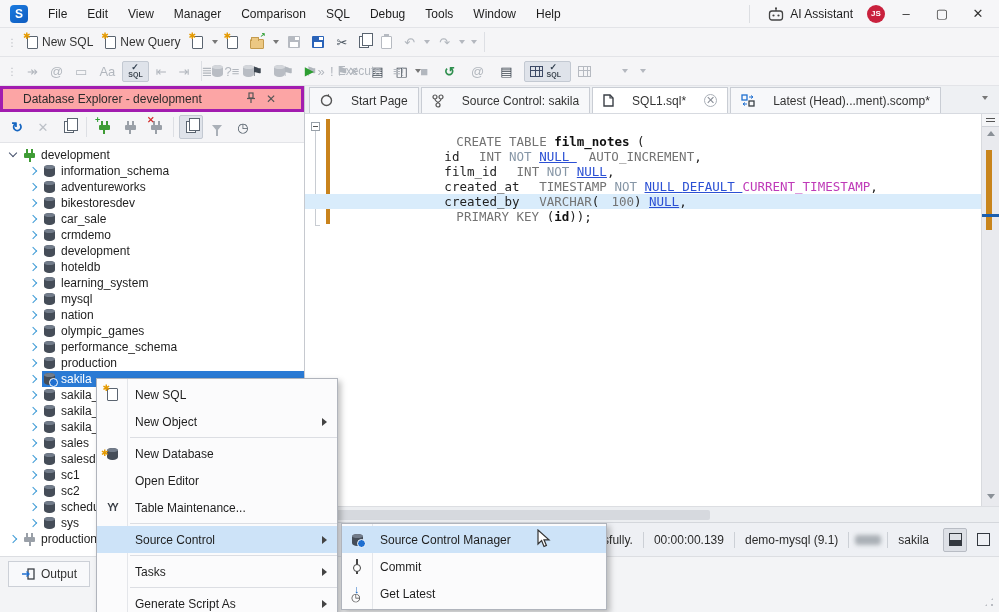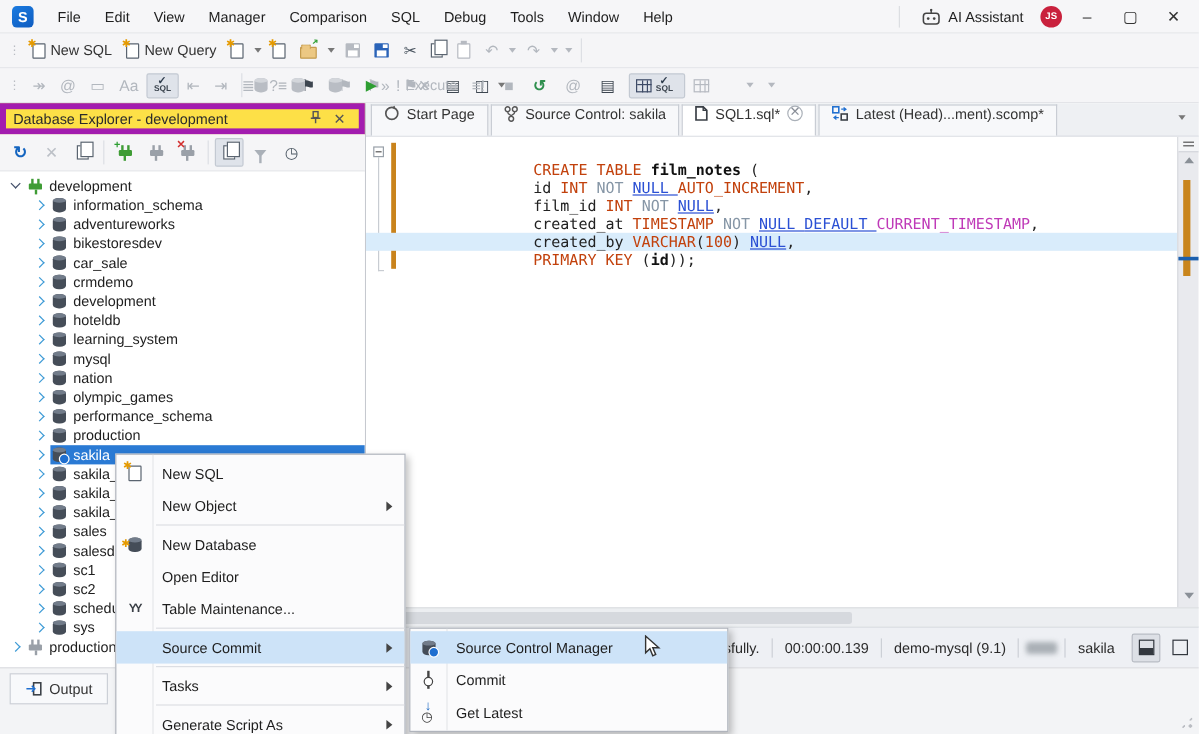--- a/index.html
+++ b/index.html
@@ -64,21 +64,21 @@
   .plug::before { content:""; position:absolute; left:2px; top:0; width:2px; height:5px; background:var(--pc); box-shadow:5px 0 0 var(--pc); }
   .plug::after { content:""; position:absolute; left:0; top:4px; width:11px; height:5px; background:var(--pc); border-radius:1px; }
   .plug { background:linear-gradient(var(--pc),var(--pc)) 4.5px 9px/2px 4px no-repeat; }
   .plug.green { --pc:#3f9c35; } .plug.grey { --pc:#9aa0a8; }
   .funnel { width:0; height:0; border-left:5px solid transparent; border-right:5px solid transparent; border-top:6px solid #aab0b8; position:relative; margin-top:1px; }
   .funnel::after { content:""; position:absolute; left:-1px; top:-1px; width:2px; height:6px; background:#aab0b8; }
 
   
   .main { display:flex; height:470px; }
   .panel { width:305px; background:#fff; border-right:1px solid #c6c9cf; display:flex; flex-direction:column; }
-  .phdr { height:26px; background:#fde047; border:5px solid #a21caf; display:flex; align-items:center; padding:0 6px; color:#2b2b2b; }
+  .phdr { height:26px; background:#fca5a5; border:3px solid #a21caf; display:flex; align-items:center; padding:0 20px; color:#2b2b2b; }
   .phdr .t { flex:1; }
   .phdr .hbtn { width:20px; text-align:center; color:#555; }
   .ptb { height:31px; display:flex; align-items:center; background:#f5f5f7; border-bottom:1px solid #e3e4e8; padding:0 4px; }
   .pbtn { display:flex; align-items:center; justify-content:center; min-width:24px; height:24px; border-radius:2px; margin:0 1px; position:relative; }
   .pbtn .g { font-size:13px; color:#55606b; }
   .pbtn.blue .g { color:#1565c0; font-weight:bold; font-size:14px; }
   .pbtn.dis .g { color:#bcc0c7; }
   .pbtn.hl { background:#dfe3ea; border:1px solid #c3c9d2; }
   .pbtn .badge-plus { position:absolute; top:0; left:3px; color:#2d9e32; font-size:9px; font-weight:bold; }
   .pbtn .badge-x { position:absolute; top:0; left:3px; color:#d32f2f; font-size:9px; font-weight:bold; }
@@ -89,30 +89,30 @@
   .chev { width:10px; height:10px; margin-right:4px; position:relative; flex:0 0 10px; }
   .chev.r::after { content:""; position:absolute; left:2px; top:2px; width:5px; height:5px; border-top:1.6px solid #3e9bd6; border-right:1.6px solid #3e9bd6; transform:rotate(45deg); }
   .chev.d::after { content:""; position:absolute; left:2px; top:0; width:5px; height:5px; border-top:1.6px solid #44506a; border-right:1.6px solid #44506a; transform:rotate(135deg); }
   .rowbody { display:flex; align-items:center; gap:6px; flex:1; height:16px; padding-left:2px; }
   .trow.sel .rowbody { background:#2a7ad4; color:#fff; }
   .tlabel { padding-right:6px; }
 
   
   .edcol { flex:1; display:flex; flex-direction:column; background:#fff; position:relative; }
   .tabstrip { height:28px; background:#eef0f3; display:flex; align-items:flex-end; border-bottom:1px solid #d7dae0; padding-left:4px; position:relative; }
-  .tab { display:flex; align-items:flex-start; gap:6px; height:26px; padding:0 10px; background:#f7f8fa; border:1px solid #c9cdd4; border-bottom:none; margin-right:2px; color:#333; white-space:nowrap; }
+  .tab { display:flex; align-items:center; gap:18px; height:26px; padding:0 10px; background:#f7f8fa; border:1px solid #c9cdd4; border-bottom:none; margin-right:2px; color:#333; white-space:nowrap; }
   .tab.active { background:#fff; font-weight:normal; }
   .tab .close { color:#8a8f98; font-size:11px; border-radius:50%; border:1px solid #aab0b8; width:13px; height:13px; line-height:11px; text-align:center; }
   .tabcaret { position:absolute; right:8px; top:10px; }
 
   .editor { flex:1; position:relative; background:#fff; overflow:hidden; }
   .codelines { position:absolute; left:0; top:5px; right:18px; font-family:"DejaVu Sans Mono", monospace; font-size:12.5px; }
   .cline { height:15px; line-height:15px; padding-left:34px; white-space:pre; }
   .cline.cur { background:#d9ecfb; }
-  .k { color:#c2410c; } .b { color:#2b50d4;text-decoration:underline; } .g2 { color:#8696a6;margin-top:36px; } .m { color:#bf3ab8; } .p { color:#222; } .i { color:#111; font-weight:bold; }
+  .k { color:#737373;margin-left:12px; } .b { color:#2b50d4;text-decoration:underline; } .g2 { color:#8696a6;margin-top:36px; } .m { color:#bf3ab8; } .p { color:#222; } .i { color:#111; font-weight:bold; }
   .changebar { position:absolute; left:21px; top:5px; width:4px; height:105px; background:#c9831c; }
   .foldbox { position:absolute; left:6px; top:8px; width:9px; height:9px; border:1px solid #98a0a8; background:#fff; z-index:2; }
   .foldbox::after { content:""; position:absolute; left:1px; top:3px; width:5px; height:1px; background:#555; }
   .foldline { position:absolute; left:10px; top:17px; width:1px; height:95px; background:#c8ccd2; }
   .foldline::after { content:""; position:absolute; left:0; bottom:0; width:5px; height:1px; background:#c8ccd2; }
 
   .vsb { position:absolute; right:0; top:0; bottom:0; width:18px; background:#e9eaee; border-left:1px solid #d8dade; }
   .vsb .split { height:13px; background:#f4f5f7; border-bottom:1px solid #cfd2d8; position:relative; }
   .vsb .split::after { content:""; position:absolute; left:4px; top:4px; width:9px; height:1px; background:#555; box-shadow:0 3px 0 #555; }
   .vsb .arr { height:14px; position:relative; }
@@ -801,21 +801,21 @@
     </div>
     <div class="mi">
       <span class="mic">
           <span class="wrench">YY</span>
         </span>
       <span class="ml">Table Maintenance...</span>
     </div>
     <div class="msep"></div>
     <div class="mi hl2">
       <span class="mic"></span>
-      <span class="ml">Source Commit</span>
+      <span class="ml">Source Control</span>
       <span class="marr"></span>
     </div>
     <div class="msep"></div>
     <div class="mi">
       <span class="mic"></span>
       <span class="ml">Tasks</span>
       <span class="marr"></span>
     </div>
     <div class="msep"></div>
     <div class="mi">

